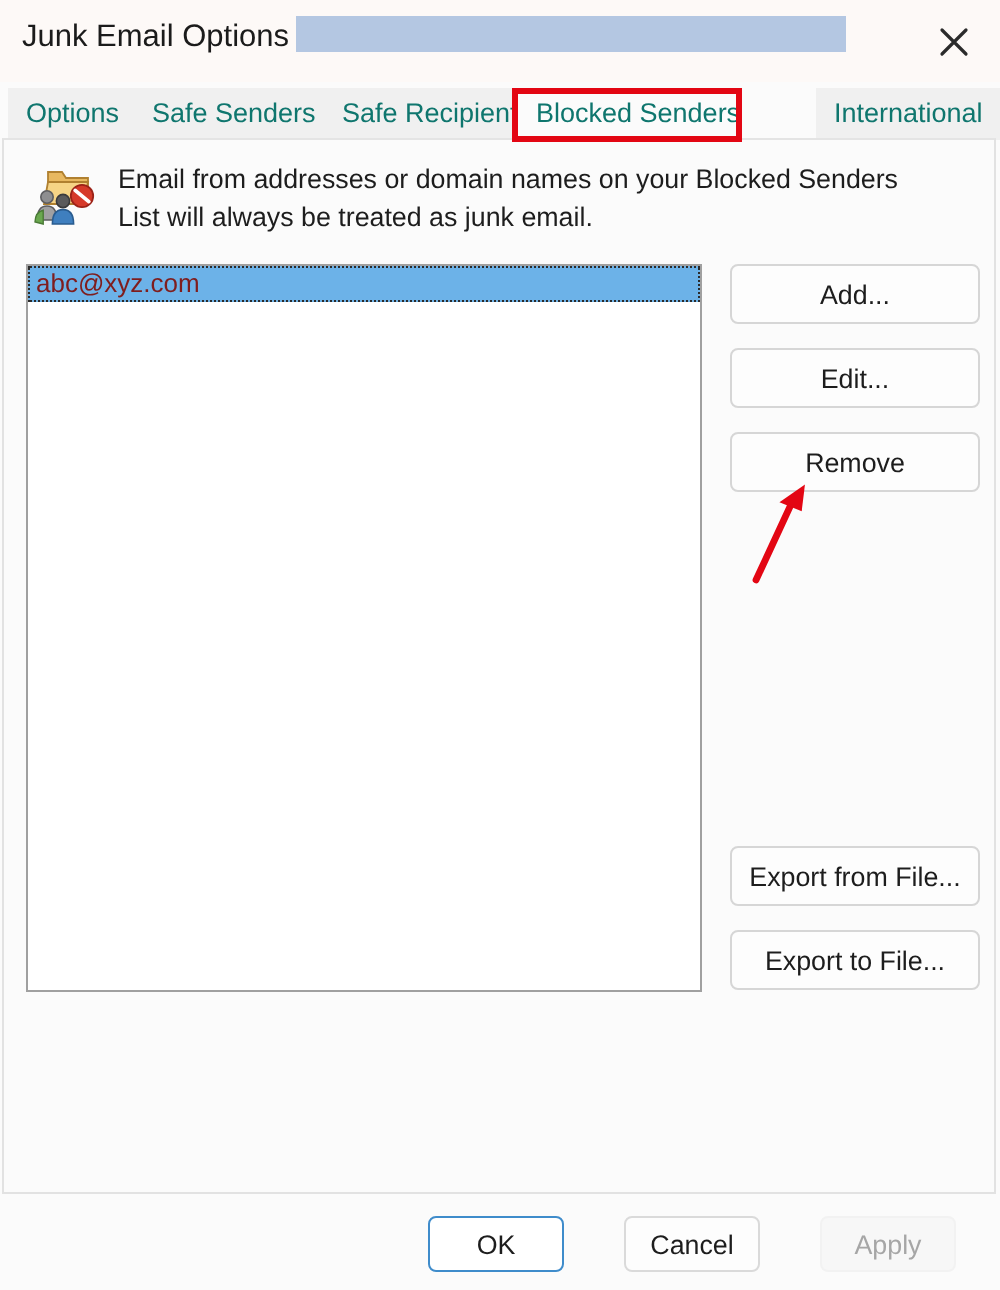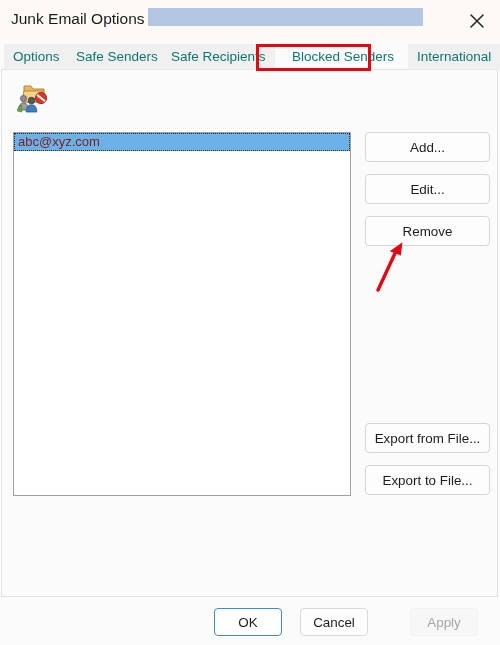--- a/index.html
+++ b/index.html
@@ -198,21 +198,21 @@
     top: 11px;
     width: 68px;
     height: 28px;
   }
   #btn-ok {
     left: 214px;
     border: 1px solid #3f8ccb;
     background: #ffffff;
   }
   #btn-cancel {
-    left: 300px;
+    left: 312px;
     background: #fdfdfd;
     border: 1px solid #dadada;
   }
   #btn-apply {
     left: 410px;
     background: #f7f7f7;
     border: 1px solid #f2f2f2;
     color: #a6a6a6;
   }
 
@@ -250,21 +250,21 @@
           <path d="M3 3 L15 15 M15 3 L3 15" stroke="#2b2b2b" stroke-width="1.6" fill="none" stroke-linecap="round"></path>
         </svg>
       </span>
     </div>
   </div>
 
   <div id="tabstrip">
     <div class="tab" style="left:4px;">Options</div>
     <div class="tab" style="left:67px;">Safe Senders</div>
     <div class="tab" style="left:162px;">Safe Recipients</div>
-    <div class="tab active" style="left:259px;margin-left:24px;">Blocked Senders</div>
+    <div class="tab active" style="left:259px;">Blocked Senders</div>
     <div class="tab" style="left:371px;margin-left:37px;">International</div>
   </div>
 
   <div id="tabpanel">
 
     <div id="info-row">
       <div id="info-icon">
         <svg width="34" height="32" viewBox="0 0 34 32">
 
           <path d="M10 4 H17 L19 7 H30 V20 H10 Z" fill="#e8b860" stroke="#b08030" stroke-width="0.9"></path>
@@ -275,20 +275,21 @@
           <path d="M23.6 13.2 L30.4 18.8" stroke="#ffffff" stroke-width="1.9" stroke-linecap="round"></path>
 
           <circle cx="9.5" cy="16.5" r="3.1" fill="#8e8e90" stroke="#5d5d60" stroke-width="0.8"></circle>
           <path d="M4.6 28 C4.6 22.6 7 21 9.5 21 C12 21 14.4 22.6 14.4 28 Z" fill="#a0a0a2" stroke="#5d5d60" stroke-width="0.8"></path>
 
           <circle cx="17.5" cy="18.5" r="3.3" fill="#5a5a5c" stroke="#3a3a3c" stroke-width="0.8"></circle>
           <path d="M12.2 30 C12.2 24.4 14.8 22.8 17.5 22.8 C20.2 22.8 22.8 24.4 22.8 30 Z" fill="#3f7fbf" stroke="#2a5c8f" stroke-width="0.8"></path>
           <path d="M3.5 29 C3.6 25.4 5.4 23.6 7.6 23.1 L7.6 30 Z" fill="#6aa84f" stroke="#4a7a36" stroke-width="0.7"></path>
         </svg>
       </div>
+      <div id="info-text">Email from addresses or domain names on your Blocked Senders List will always be treated as junk email.</div>
     </div>
 
     <div id="listbox">
       <div class="list-item selected">abc@xyz.com</div>
     </div>
 
     <div class="btn side-btn" id="btn-add">Add...</div>
     <div class="btn side-btn" id="btn-edit">Edit...</div>
     <div class="btn side-btn" id="btn-remove">Remove</div>
     <div class="btn side-btn" id="btn-import">Export from File...</div>

